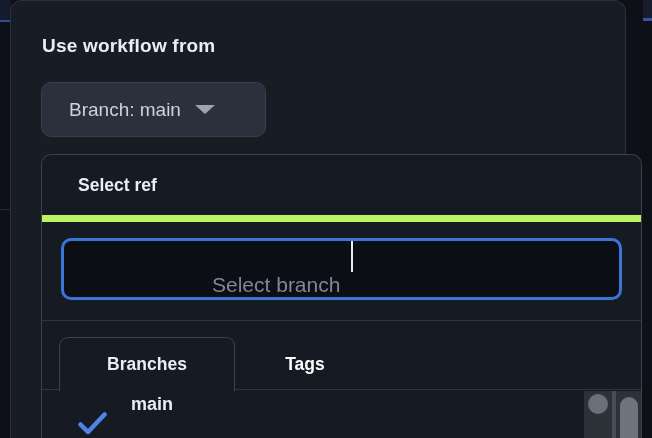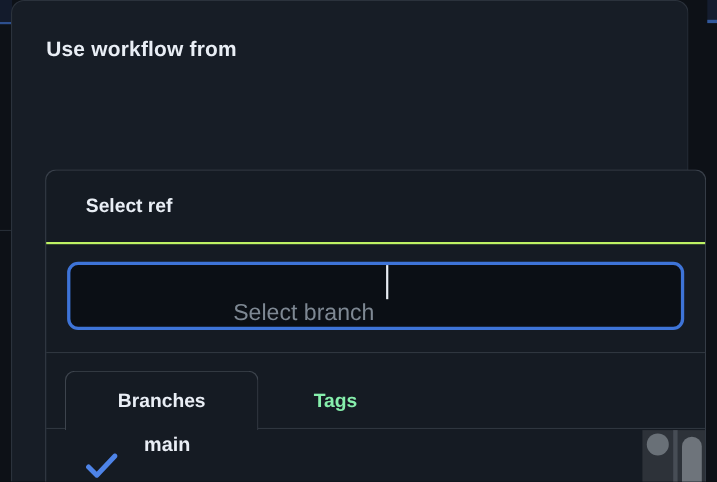--- a/index.html
+++ b/index.html
@@ -41,21 +41,21 @@
   }
 
   
   .ref-popup {
     position: absolute; left: 30px; top: 153px; width: 601px; height: 285px;
     background: #151b23; border: 1px solid #3a414b; border-bottom: none;
     border-radius: 10px 10px 0 0;
   }
   .popup-header {
     height: 67px; display: flex; align-items: center; padding-left: 36px;
-    border-bottom: 2px solid #bef264;
+    border-bottom: 7px solid #bef264;
     font-size: 17.5px; font-weight: 700; color: #e9eef5;
   }
   .popup-filter { position: relative; height: 99px; border-bottom: 1px solid #2f363f; }
   .search-box {
     position: absolute; left: 19px; top: 16px; width: 561px; height: 62px;
     background: #0b0f15; border: 3px solid #3e74d8; border-radius: 10px;
     display: flex; align-items: center; padding-left: 21px; flex-direction: column;
   }
   .text-caret { width: 2px; height: 31px; background: #e8edf3; flex: 0 0 auto; }
   .search-box input {
@@ -67,21 +67,21 @@
   .popup-tabs { position: relative; height: 69px; border-bottom: 1px solid #2f363f; }
   .tab {
     position: absolute; display: flex; align-items: center; justify-content: center;
     font-size: 17.5px; font-weight: 600; cursor: pointer;
   }
   .tab.active {
     left: 17px; top: 16px; width: 176px; height: 54px; z-index: 2;
     background: #151b23; border: 1px solid #3d444d; border-bottom: none;
     border-radius: 9px 9px 0 0; color: #e9eef5;
   }
-  .tab.inactive { left: 193px; top: 16px; width: 140px; height: 54px; color: #86efac; }
+  .tab.inactive { left: 193px; top: 16px; width: 140px; height: 54px; color: #ffffff; }
 
   .popup-list { position: relative; height: 49px; }
   .check-icon { position: absolute; left: 36px; top: 22px; }
   .row-label {
     position: absolute; left: 89px; top: 4px;
     font-size: 18px; font-weight: 700; color: #e9eef5;
   }
 
   
   .scroll-tracks {
@@ -104,20 +104,24 @@
 <div id="screen">
 
   <div class="banner-sliver left"></div>
   <div class="banner-sliver right"></div>
   <div class="page-divider-left"></div>
 
   <div class="dropdown-panel">
 
     <div class="panel-title">Use workflow from</div>
 
+    <div class="branch-button">
+      <span class="label">Branch: main</span>
+      <span class="caret-down"></span>
+    </div>
 
     <div class="ref-popup">
 
       <div class="popup-header">
         <span>Select ref</span>
       </div>
 
       <div class="popup-filter">
         <div class="search-box">
           <span class="text-caret"></span>

